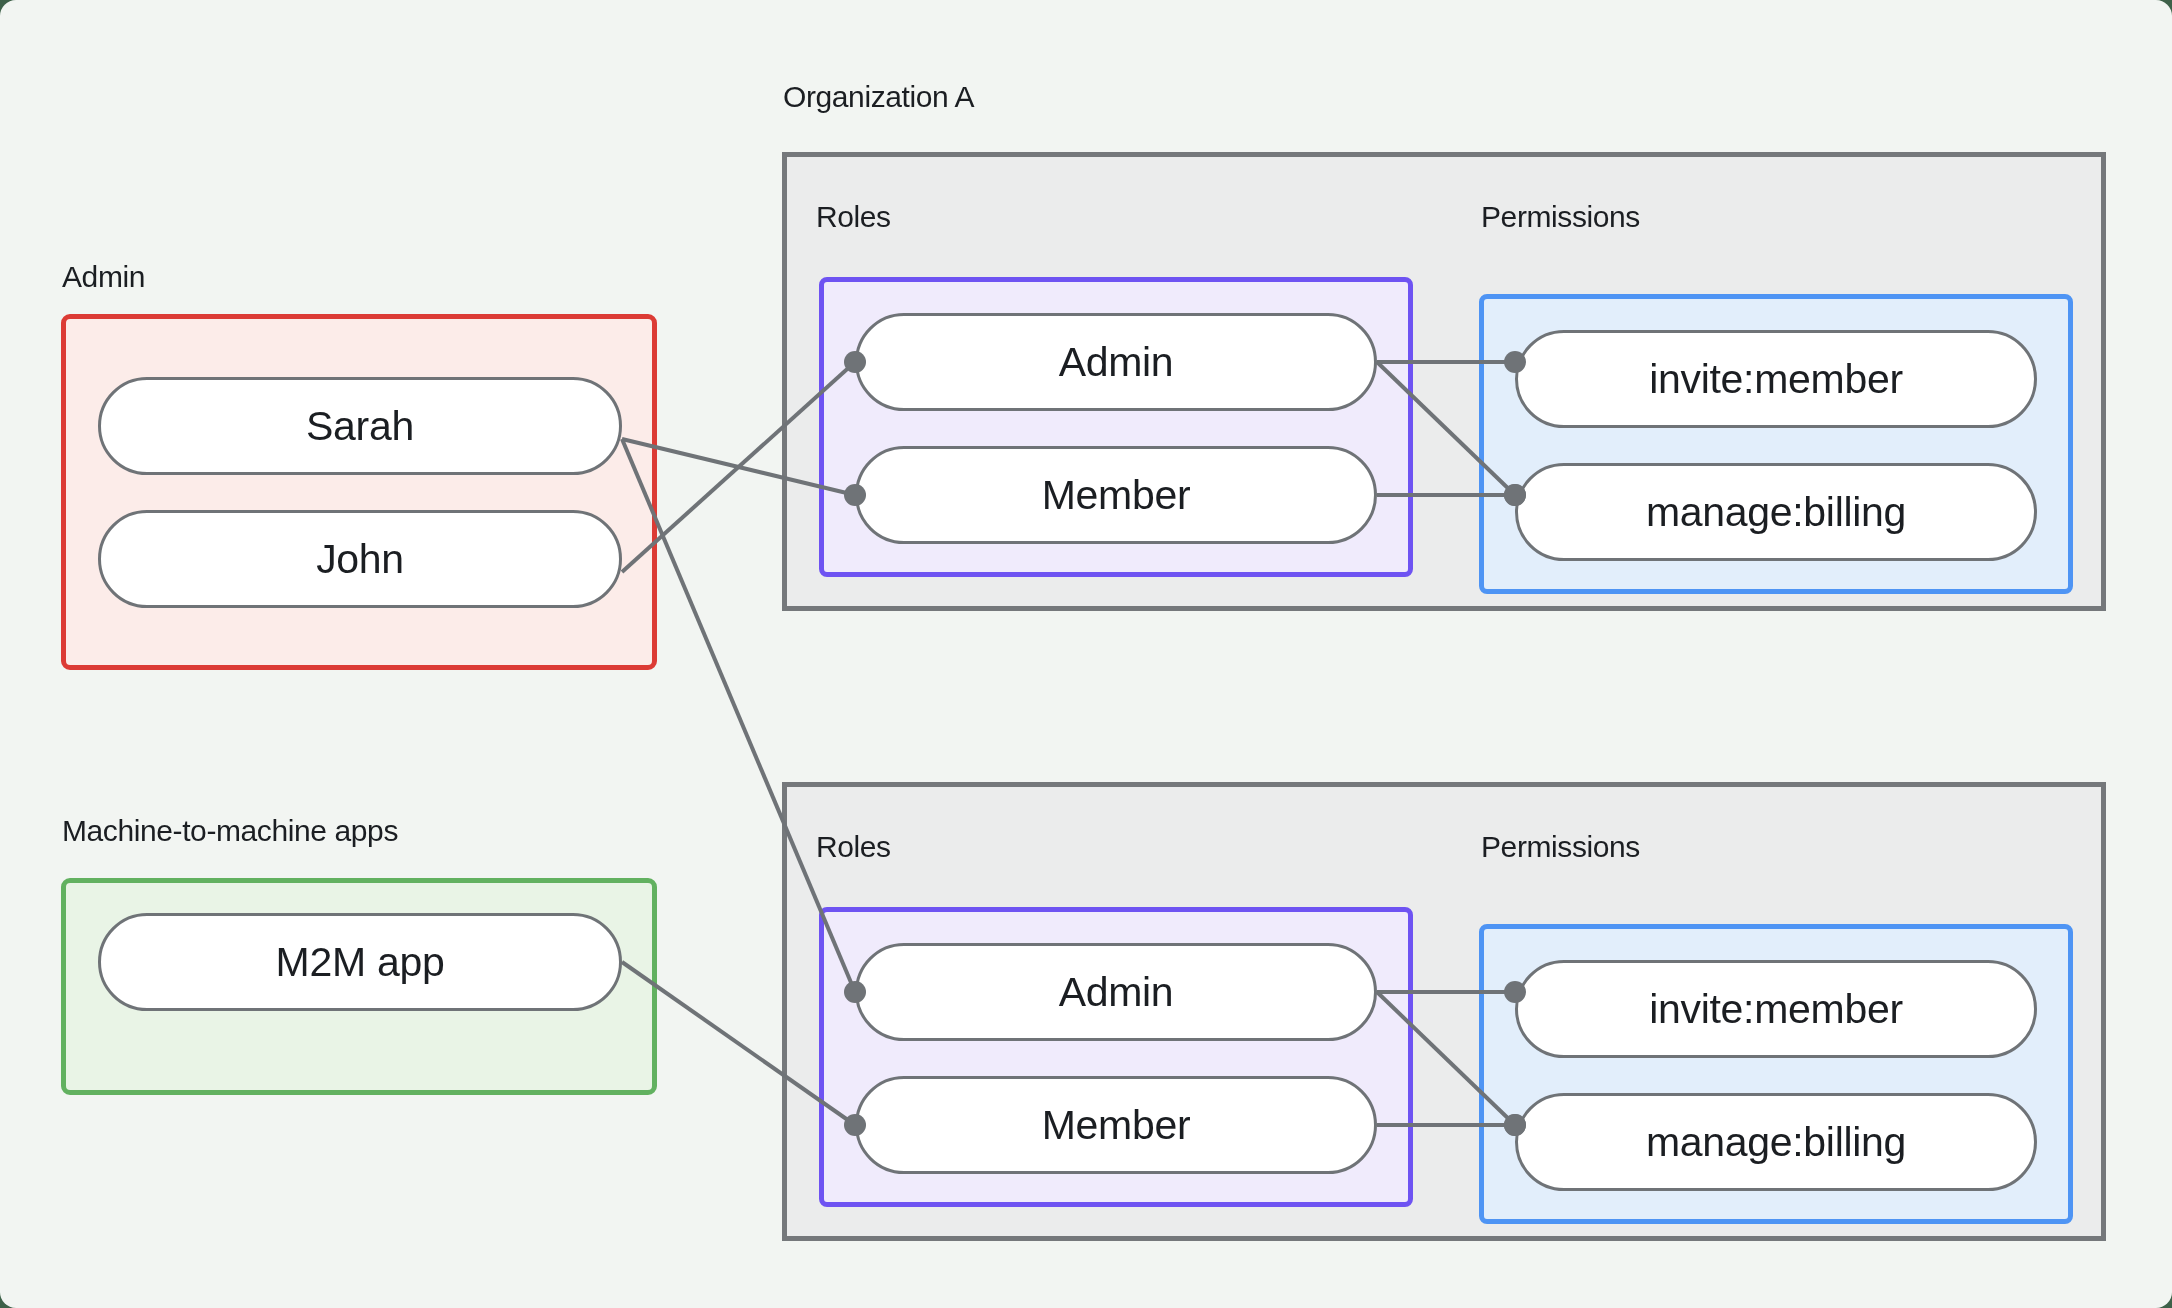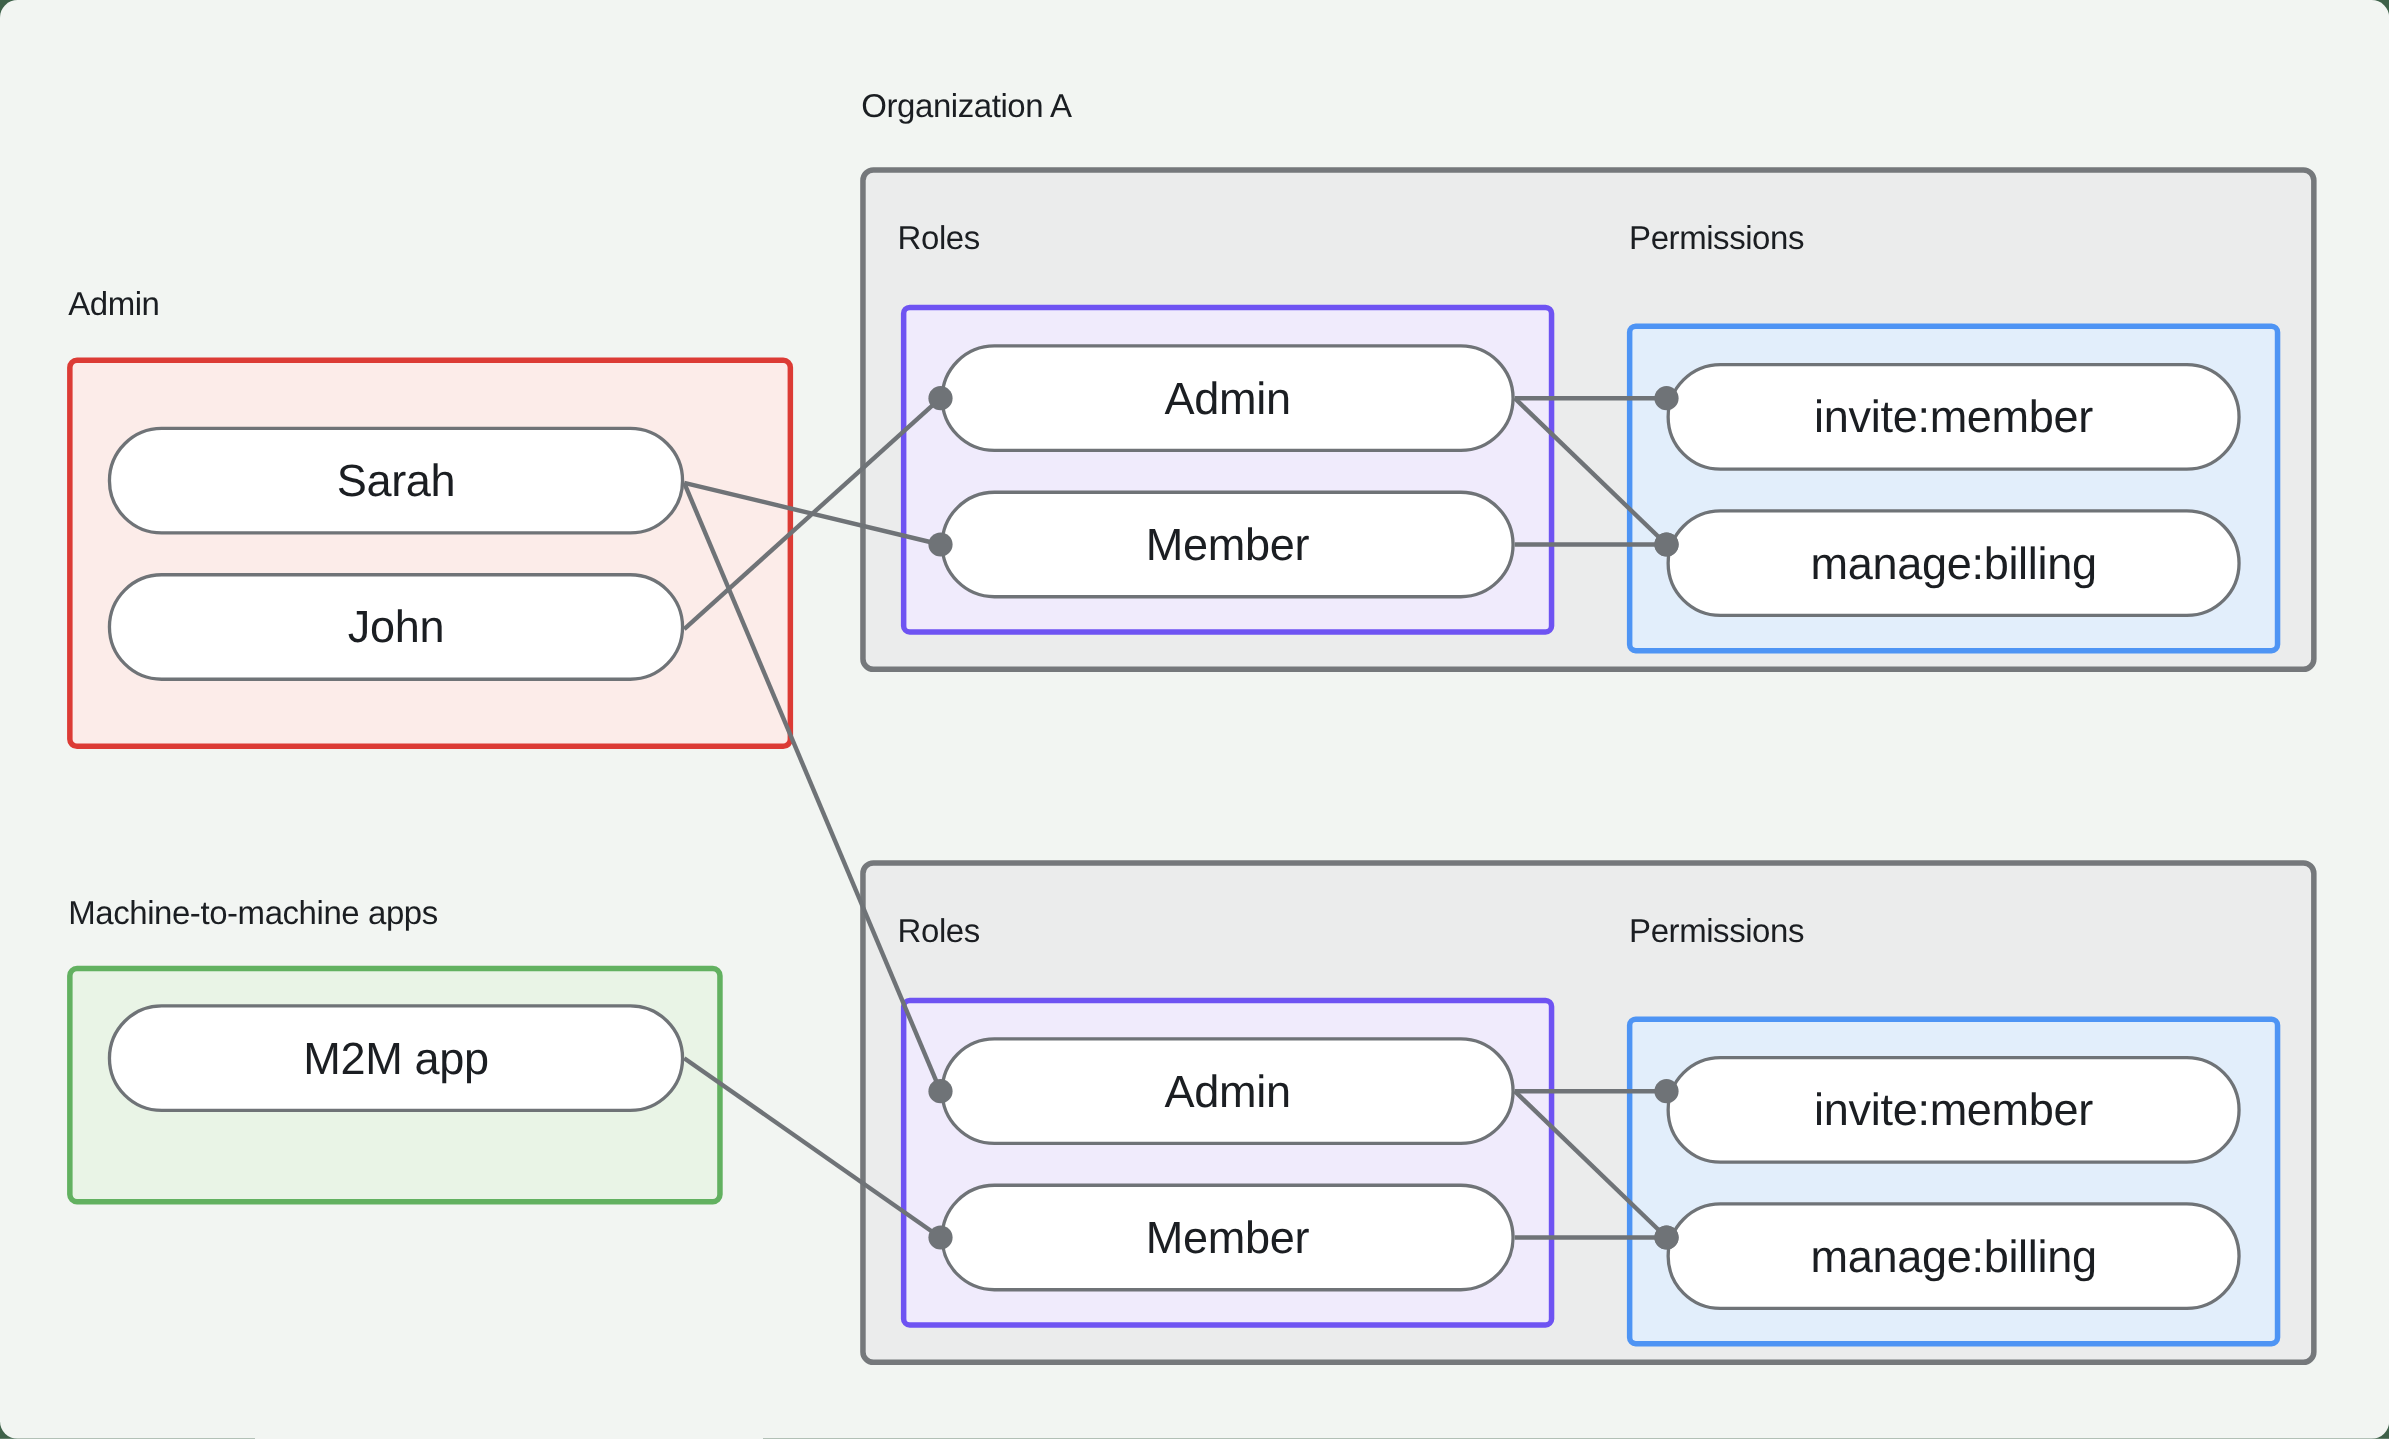--- a/index.html
+++ b/index.html
@@ -44,21 +44,21 @@
     position:absolute;
     border-radius:9px;
     box-sizing:border-box;
   }
   .group-box.red{background:var(--red-bg);border:5px solid var(--red-border);}
   .group-box.green{background:var(--green-bg);border:5px solid var(--green-border);}
   .panel{
     position:absolute;
     background:var(--panel-bg);
     border:5px solid var(--panel-border);
-    border-radius:12px;
+    border-radius:0;
     box-sizing:border-box;
   }
   .sub-box{
     position:absolute;
     border-radius:8px;
     box-sizing:border-box;
   }
   .sub-box.purple{background:var(--purple-bg);border:5px solid var(--purple-border);}
   .sub-box.blue{background:var(--blue-bg);border:5px solid var(--blue-border);margin-top:17px;}
   .pill{
@@ -80,21 +80,21 @@
     position:absolute;left:0;top:0;width:2172px;height:1308px;
     pointer-events:none;
   }
 </style>
 </head>
 <body>
 
 <div class="canvas" id="canvas">
 
   <div class="label" style="left:62px;top:252px">Admin</div>
-  <div class="group-box red" style="left:61px;top:325px;width:660px;height:356px">
+  <div class="group-box red" style="left:61px;top:314px;width:596px;height:356px">
     <div class="pill" style="left:32px;top:58px;width:524px">
       <span>Sarah</span>
     </div>
     <div class="pill" style="left:32px;top:191px;width:524px">
       <span>John</span>
     </div>
   </div>
 
   <div class="label" style="left:62px;top:806px">Machine-to-machine apps</div>
   <div class="group-box green" style="left:61px;top:878px;width:596px;height:217px">

